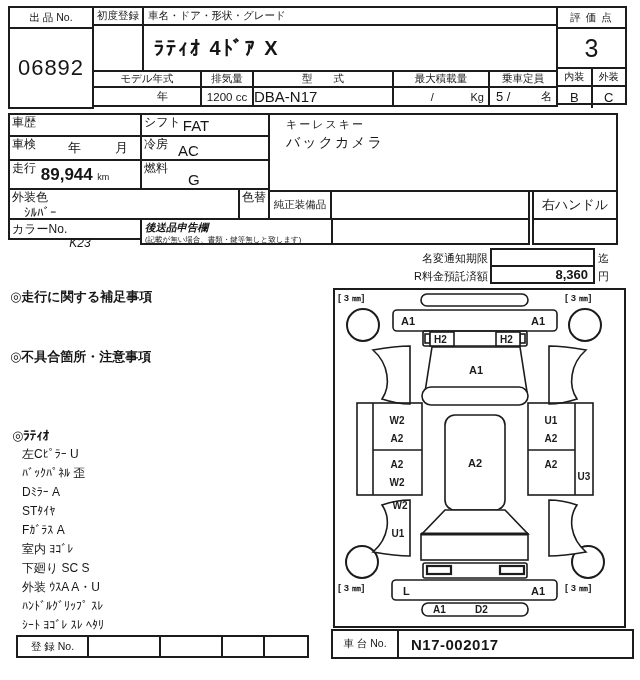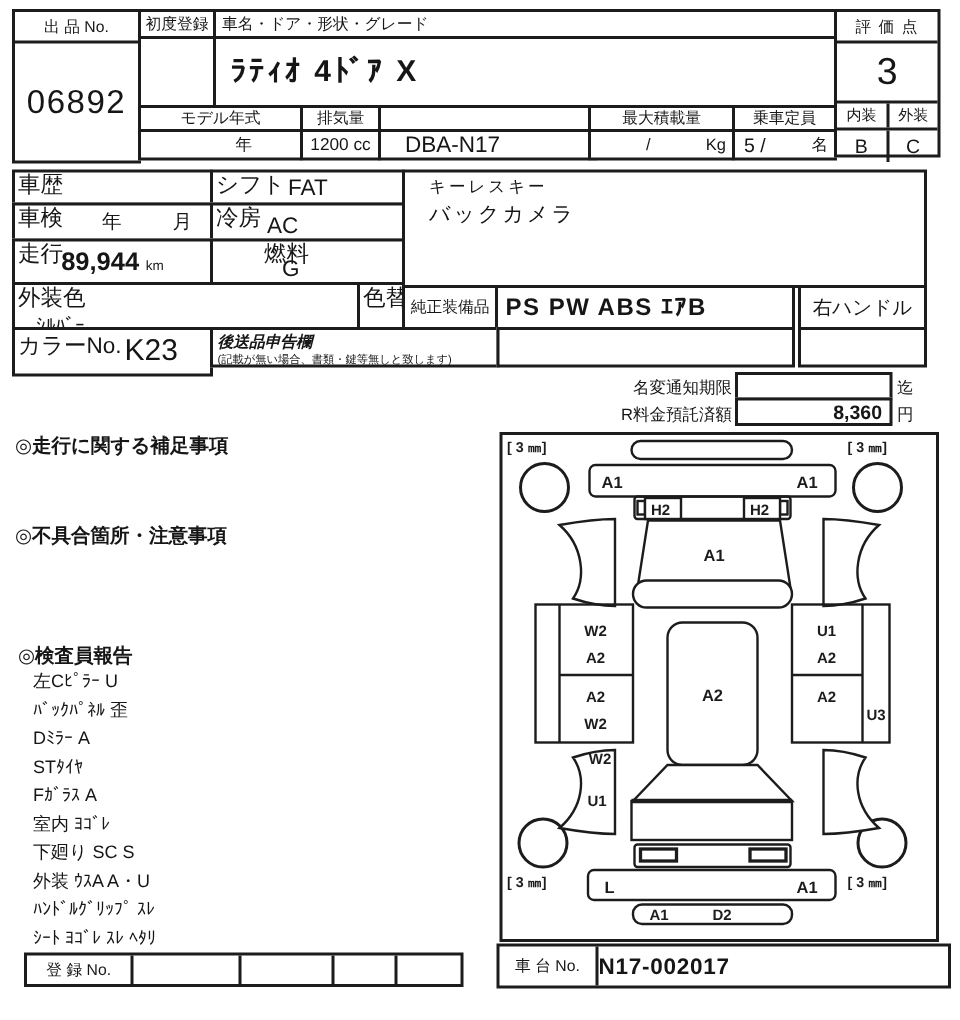--- a/index.html
+++ b/index.html
@@ -3,21 +3,21 @@
 <meta charset="utf-8">
 <style>
   html,body{margin:0;padding:0;background:#fff;}
   .sheet{
     position:relative;width:640px;height:680px;background:#fff;
     font-family:"Liberation Sans","DejaVu Sans",sans-serif;color:#161616;
     overflow:hidden;
   }
   .abs{position:absolute;box-sizing:border-box;}
   .cell{position:absolute;box-sizing:border-box;border:2px solid #1c1c1c;background:#fff;}
-  .lbl{font-size:15px;line-height:1.1;padding:1px 2px;white-space:nowrap;}
+  .lbl{font-size:12px;line-height:1.1;padding:1px 2px;white-space:nowrap;}
   .hdrtxt{display:flex;align-items:center;justify-content:center;font-size:10.5px;white-space:nowrap;}
   .nowrap{white-space:nowrap;}
   svg text{font-family:"Liberation Sans","DejaVu Sans",sans-serif;font-weight:700;fill:#1c1c1c;}
 </style>
 </head>
 <body>
 
 <div class="sheet">
 
   <div class="cell" style="left:8px;top:6px;width:86px;height:103px;">
@@ -25,26 +25,27 @@
     <div style="height:78px;display:flex;align-items:center;justify-content:center;font-size:22px;letter-spacing:1px;">06892</div>
   </div>
 
   <div class="cell hdrtxt" style="left:92px;top:6px;width:52px;height:20px;">初度登録</div>
 
   <div class="cell hdrtxt" style="left:142px;top:6px;width:416px;height:20px;justify-content:flex-start;padding-left:4px;">車名・ドア・形状・グレード</div>
   <div class="cell" style="left:142px;top:24px;width:416px;height:48px;display:flex;align-items:center;padding-left:10px;font-size:20px;font-weight:700;letter-spacing:2px;">ﾗﾃｨｵ 4ﾄﾞｱ X</div>
 
   <div class="cell hdrtxt" style="left:92px;top:70px;width:110px;height:18px;">モデル年式</div>
   <div class="cell hdrtxt" style="left:200px;top:70px;width:54px;height:18px;">排気量</div>
+  <div class="cell hdrtxt" style="left:252px;top:70px;width:142px;height:18px;">型　　式</div>
   <div class="cell hdrtxt" style="left:392px;top:70px;width:98px;height:18px;">最大積載量</div>
   <div class="cell hdrtxt" style="left:488px;top:70px;width:70px;height:18px;">乗車定員</div>
 
   <div class="cell" style="left:92px;top:86px;width:110px;height:21px;display:flex;align-items:center;justify-content:flex-end;padding-right:32px;font-size:11px;">年</div>
   <div class="cell" style="left:200px;top:86px;width:54px;height:21px;display:flex;align-items:center;justify-content:center;font-size:11.5px;">1200 cc</div>
-  <div class="cell" style="left:252px;top:86px;width:146px;height:21px;display:flex;align-items:center;padding-left:16px;font-size:15px;">DBA-N17</div>
+  <div class="cell" style="left:252px;top:86px;width:146px;height:21px;display:flex;align-items:center;padding-left:0;font-size:15px;">DBA-N17</div>
   <div class="cell" style="left:392px;top:86px;width:98px;height:21px;display:flex;align-items:center;font-size:11px;">
     <span style="flex:1;text-align:center;">/</span>
     <span style="padding-right:4px;">Kg</span>
   </div>
   <div class="cell" style="left:488px;top:86px;width:70px;height:21px;display:flex;align-items:center;font-size:13px;padding-left:6px;">
     <span>5 /</span>
     <span style="margin-left:auto;padding-right:4px;font-size:11px;">名</span>
   </div>
 
   <div class="cell" style="left:556px;top:6px;width:71px;height:99px;">
@@ -78,65 +79,64 @@
     </div>
   </div>
   <div class="cell" style="left:140px;top:113px;width:130px;height:24px;display:flex;align-items:flex-start;">
     <span class="lbl">シフト</span>
     <span style="font-size:15px;margin-top:2px;">FAT</span>
   </div>
   <div class="cell" style="left:140px;top:135px;width:130px;height:26px;">
     <span class="lbl" style="position:absolute;">冷房</span>
     <span style="position:absolute;left:36px;top:5px;font-size:15px;">AC</span>
   </div>
-  <div class="cell" style="left:140px;top:159px;width:130px;height:31px;padding-left:32px;">
+  <div class="cell" style="left:140px;top:159px;width:130px;height:31px;">
     <span class="lbl" style="position:absolute;">燃料</span>
     <span style="position:absolute;left:46px;top:10px;font-size:15px;">G</span>
   </div>
 
   <div class="cell" style="left:8px;top:188px;width:262px;height:32px;">
     <div class="lbl">外装色</div>
     <div style="font-size:13px;padding-left:14px;">ｼﾙﾊﾞｰ</div>
     <div style="position:absolute;right:0;top:0;bottom:0;width:28px;border-left:2px solid #1c1c1c;">
       <div class="lbl" style="text-align:center;">色替</div>
     </div>
   </div>
 
-  <div class="cell" style="left:8px;top:218px;width:134px;height:33px;display:flex;align-items:flex-start;">
+  <div class="cell" style="left:8px;top:218px;width:134px;height:22px;display:flex;align-items:flex-start;">
     <span class="lbl" style="padding-top:3px;">カラーNo.</span>
-    <span style="font-size:20px;margin-top:3px;">K23</span>
+    <span style="font-size:12px;margin-top:16px;font-style:italic;">K23</span>
   </div>
   <div class="cell" style="left:140px;top:218px;width:193px;height:27px;padding:1px 3px;">
     <div style="font-size:10.5px;font-weight:600;font-style:italic;">後送品申告欄</div>
     <div style="font-size:7.5px;" class="nowrap">(記載が無い場合、書類・鍵等無しと致します)</div>
   </div>
 
   <div class="cell" style="left:268px;top:113px;width:350px;height:79px;">
     <div style="font-size:11px;letter-spacing:2px;margin:2px 0 0 16px;">キーレスキー</div>
     <div style="font-size:14px;letter-spacing:2px;margin:2px 0 0 16px;">バックカメラ</div>
   </div>
 
   <div class="cell" style="left:268px;top:190px;width:262px;height:30px;display:flex;">
     <div style="width:60px;border-right:2px solid #1c1c1c;display:flex;align-items:center;justify-content:center;font-size:10.5px;">純正装備品</div>
-    <div style="flex:1;display:flex;align-items:center;padding-left:5px;font-size:16px;font-weight:600;letter-spacing:1px;">PS PW ABS ｴｱB</div>
   </div>
   <div class="cell" style="left:331px;top:218px;width:199px;height:27px;"></div>
   <div class="cell" style="left:532px;top:190px;width:86px;height:30px;display:flex;align-items:center;justify-content:center;font-size:13px;">右ハンドル</div>
   <div class="cell" style="left:532px;top:218px;width:86px;height:27px;"></div>
 
   <div class="abs nowrap" style="left:360px;top:251px;width:128px;text-align:right;font-size:11px;">名変通知期限</div>
   <div class="cell" style="left:490px;top:248px;width:105px;height:19px;font-size:12px;text-align:right;padding-right:4px;"></div>
   <div class="abs" style="left:598px;top:251px;font-size:11px;">迄</div>
   <div class="abs nowrap" style="left:352px;top:269px;width:136px;text-align:right;font-size:11px;">R料金預託済額</div>
   <div class="cell" style="left:490px;top:265px;width:105px;height:19px;display:flex;align-items:center;justify-content:flex-end;padding-right:5px;font-size:13px;font-weight:600;">8,360</div>
   <div class="abs" style="left:598px;top:269px;font-size:11px;">円</div>
 
   <div class="abs nowrap" style="left:10px;top:288px;font-size:13px;font-weight:600;">◎走行に関する補足事項</div>
   <div class="abs nowrap" style="left:10px;top:348px;font-size:13px;font-weight:600;">◎不具合箇所・注意事項</div>
-  <div class="abs nowrap" style="left:12px;top:428px;font-size:13px;font-weight:600;">◎検査員報告</div>
+  <div class="abs nowrap" style="left:12px;top:428px;font-size:13px;font-weight:600;">◎ﾗﾃｨｵ</div>
   <div class="abs" style="left:22px;top:445px;font-size:12px;font-weight:500;line-height:19px;">
     <div>左Cﾋﾟﾗｰ U</div>
     <div>ﾊﾞｯｸﾊﾟﾈﾙ 歪</div>
     <div>Dﾐﾗｰ A</div>
     <div>STﾀｲﾔ</div>
     <div>Fｶﾞﾗｽ A</div>
     <div>室内 ﾖｺﾞﾚ</div>
     <div>下廻り SC S</div>
     <div>外装 ｳｽA A・U</div>
     <div>ﾊﾝﾄﾞﾙｸﾞﾘｯﾌﾟ ｽﾚ</div>
@@ -223,16 +223,16 @@
 
   <div class="cell" style="left:16px;top:635px;width:293px;height:23px;display:flex;text-align:right;">
     <div class="hdrtxt" style="width:69px;font-size:10.5px;">登 録 No.</div>
     <div style="width:70px;border-left:2px solid #1c1c1c;"></div>
     <div style="width:60px;border-left:2px solid #1c1c1c;"></div>
     <div style="width:40px;border-left:2px solid #1c1c1c;"></div>
     <div style="flex:1;border-left:2px solid #1c1c1c;"></div>
   </div>
   <div class="cell" style="left:331px;top:629px;width:303px;height:30px;display:flex;">
     <div class="hdrtxt" style="width:64px;border-right:2px solid #1c1c1c;font-size:10.5px;">車 台 No.</div>
-    <div style="flex:1;display:flex;align-items:center;padding-left:0;font-size:15px;font-weight:600;letter-spacing:0.5px;">N17-002017</div>
+    <div style="flex:1;display:flex;align-items:center;padding-left:12px;font-size:15px;font-weight:600;letter-spacing:0.5px;">N17-002017</div>
   </div>
 
 </div>
 
 </body></html>

